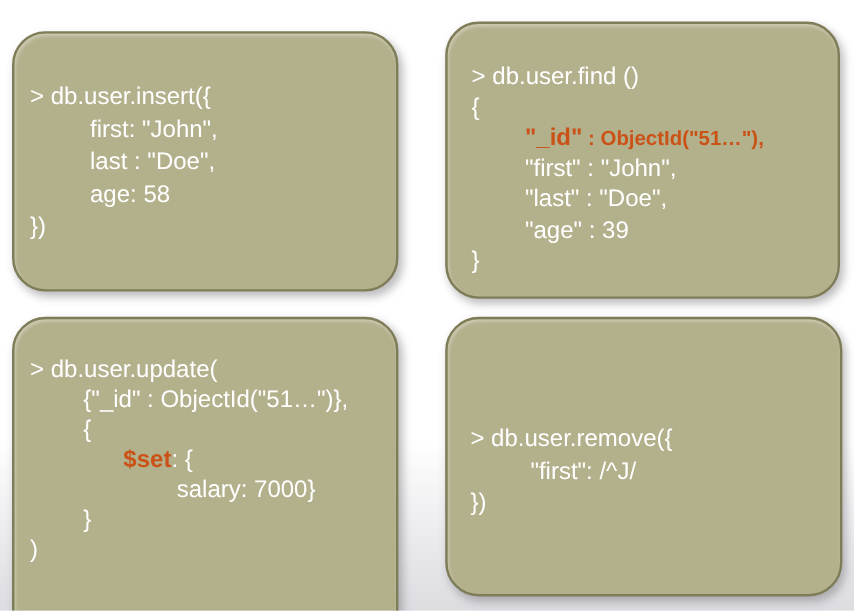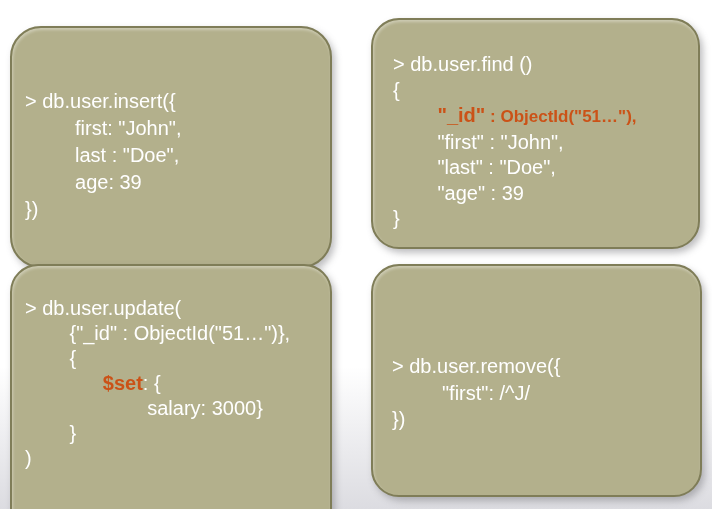--- a/index.html
+++ b/index.html
@@ -23,55 +23,55 @@
     box-shadow: 3px 4px 7px rgba(110,110,115,0.45),
                 inset 1px 2px 3px rgba(255,255,255,0.35);
     color: var(--code-text, #ffffff);
     font-size: 20px;
     overflow: hidden;
   }
   .code-line { white-space: pre; }
   .hl { color: var(--highlight-text, #cb5217); font-weight: bold; }
   .sm { font-size: 17px; }
 
-  #box-insert { left: 10px;  top: 26px;  width: 322px; height: 242px;
-                padding: 60px 8px 0 13px; line-height: 27px; border-radius: 31px; }
+  #box-insert { left: 10px;  top: 26px;  width: 322px; height: 217px;
+                padding: 40px 8px 0 13px; line-height: 27px; }
   #box-find   { left: 371px; top: 18px;  width: 329px; height: 231px;
                 padding: 32px 8px 0 20px; line-height: 25.5px; }
   #box-update { left: 10px;  top: 264px; width: 322px; height: 272px;
                 padding: 30px 8px 0 13px; line-height: 25px; }
   #box-remove { left: 371px; top: 264px; width: 331px; height: 233px;
                 padding: 87px 8px 16px 19px; line-height: 26.5px; }
 </style>
 </head>
 <body>
 
 <div class="slide">
   <div id="box-insert" class="code-box">
       <div class="code-line"><span class="">&gt; db.user.insert({</span></div>
       <div class="code-line"><span class="">         first: "John",</span></div>
       <div class="code-line"><span class="">         last : "Doe",</span></div>
-      <div class="code-line"><span class="">         age: 39</span></div>
+      <div class="code-line"><span class="">         age: 58</span></div>
       <div class="code-line"><span class="">})</span></div>
     </div>
   <div id="box-find" class="code-box">
       <div class="code-line"><span class="">&gt; db.user.find ()</span></div>
       <div class="code-line"><span class="">{</span></div>
       <div class="code-line"><span class="">        </span><span class="hl">"_id"</span><span class="hl sm"> : ObjectId("51…"),</span></div>
       <div class="code-line"><span class="">        "first" : "John",</span></div>
       <div class="code-line"><span class="">        "last" : "Doe",</span></div>
       <div class="code-line"><span class="">        "age" : 39</span></div>
       <div class="code-line"><span class="">}</span></div>
     </div>
   <div id="box-update" class="code-box">
       <div class="code-line"><span class="">&gt; db.user.update(</span></div>
       <div class="code-line"><span class="">        {"_id" : ObjectId("51…")},</span></div>
       <div class="code-line"><span class="">        {</span></div>
       <div class="code-line"><span class="">              </span><span class="hl">$set</span><span class="">: {</span></div>
-      <div class="code-line"><span class="">                      salary: 3000}</span></div>
+      <div class="code-line"><span class="">                      salary: 7000}</span></div>
       <div class="code-line"><span class="">        }</span></div>
       <div class="code-line"><span class="">)</span></div>
     </div>
   <div id="box-remove" class="code-box">
       <div class="code-line"><span class="">&gt; db.user.remove({</span></div>
       <div class="code-line"><span class="">         "first": /^J/</span></div>
       <div class="code-line"><span class="">})</span></div>
     </div>
 </div>
 

